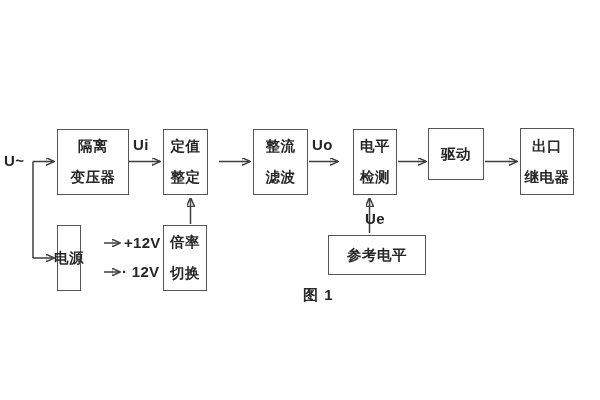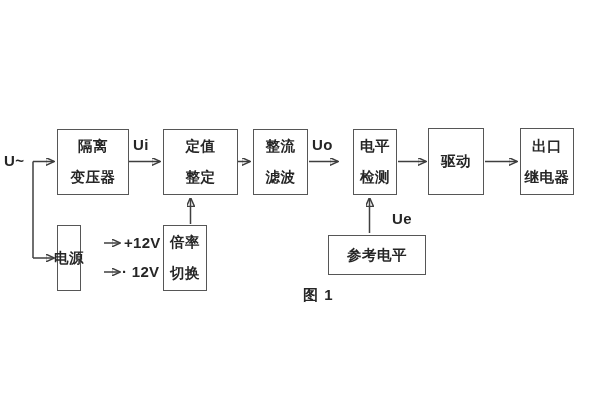--- a/index.html
+++ b/index.html
@@ -47,36 +47,36 @@
     <path d="M369.5,233 V198" marker-end="url(#ah)"></path>
     <path d="M104,243 H120" marker-end="url(#ah)"></path>
     <path d="M104,272 H120" marker-end="url(#ah)"></path>
   </svg>
 
   <div class="block" style="left:57px;top:129px;width:72px;height:66px;">
     <span class="bl">隔离</span>
     <span class="bl">变压器</span>
   </div>
 
-  <div class="block" style="left:163px;top:129px;width:75px;height:66px;">
+  <div class="block" style="left:163px;top:129px;width:45px;height:66px;">
     <span class="bl">定值</span>
     <span class="bl">整定</span>
   </div>
 
   <div class="block" style="left:253px;top:129px;width:55px;height:66px;">
     <span class="bl">整流</span>
     <span class="bl">滤波</span>
   </div>
 
   <div class="block" style="left:353px;top:129px;width:44px;height:66px;">
     <span class="bl">电平</span>
     <span class="bl">检测</span>
   </div>
 
-  <div class="block" style="left:428px;top:128px;width:56px;height:67px;">
+  <div class="block" style="left:428px;top:128px;width:56px;height:52px;">
     <span class="bl">驱动</span>
   </div>
 
   <div class="block" style="left:520px;top:128px;width:54px;height:67px;">
     <span class="bl">出口</span>
     <span class="bl">继电器</span>
   </div>
 
   <div class="block" style="left:57px;top:225px;width:24px;height:66px;">
     <span class="bl">电源</span>
@@ -87,19 +87,19 @@
     <span class="bl">切换</span>
   </div>
 
   <div class="block" style="left:328px;top:235px;width:98px;height:40px;">
     <span class="bl">参考电平</span>
   </div>
 
   <div class="lbl" style="left:4px;top:153px;">U~</div>
   <div class="lbl" style="left:133px;top:137px;">Ui</div>
   <div class="lbl" style="left:312px;top:137px;">Uo</div>
-  <div class="lbl" style="left:392px;top:211px;">Ue</div>
+  <div class="lbl" style="left:365px;top:211px;">Ue</div>
   <div class="lbl" style="left:124px;top:235px;">+12V</div>
   <div class="lbl" style="left:122px;top:264px;">· 12V</div>
 
   <div class="caption">图 1</div>
 
 </div>
 
 </body></html>

